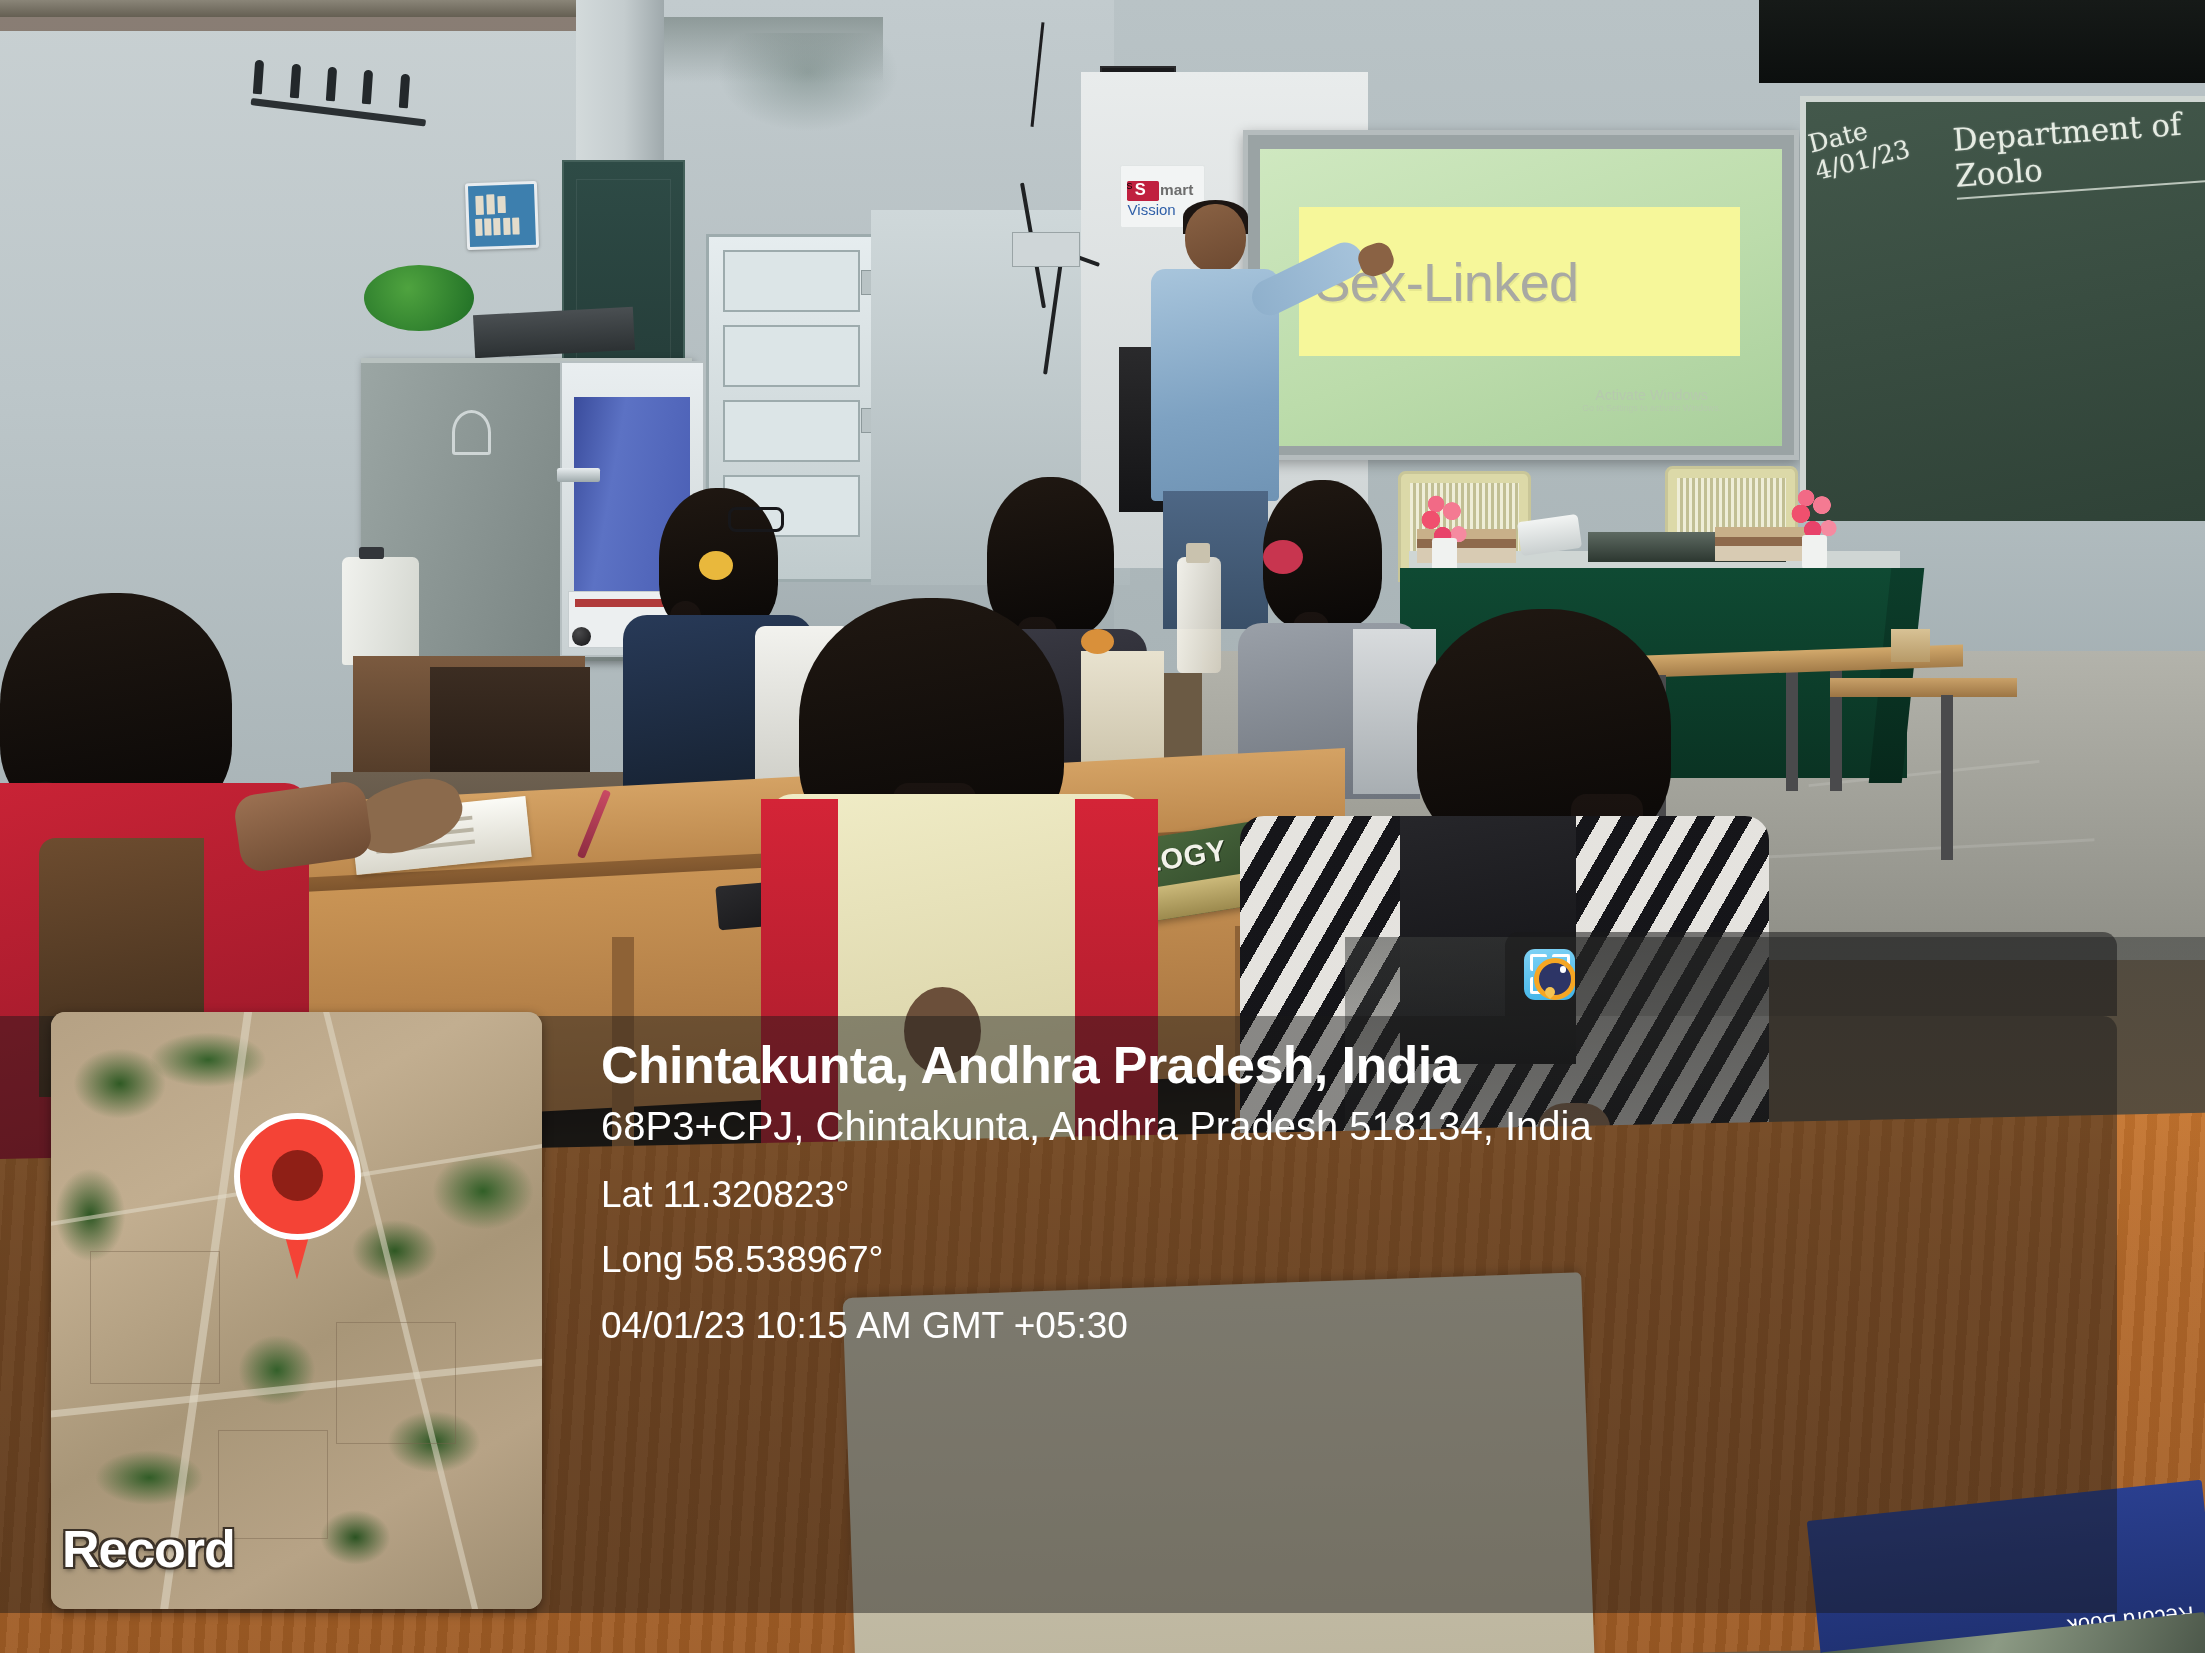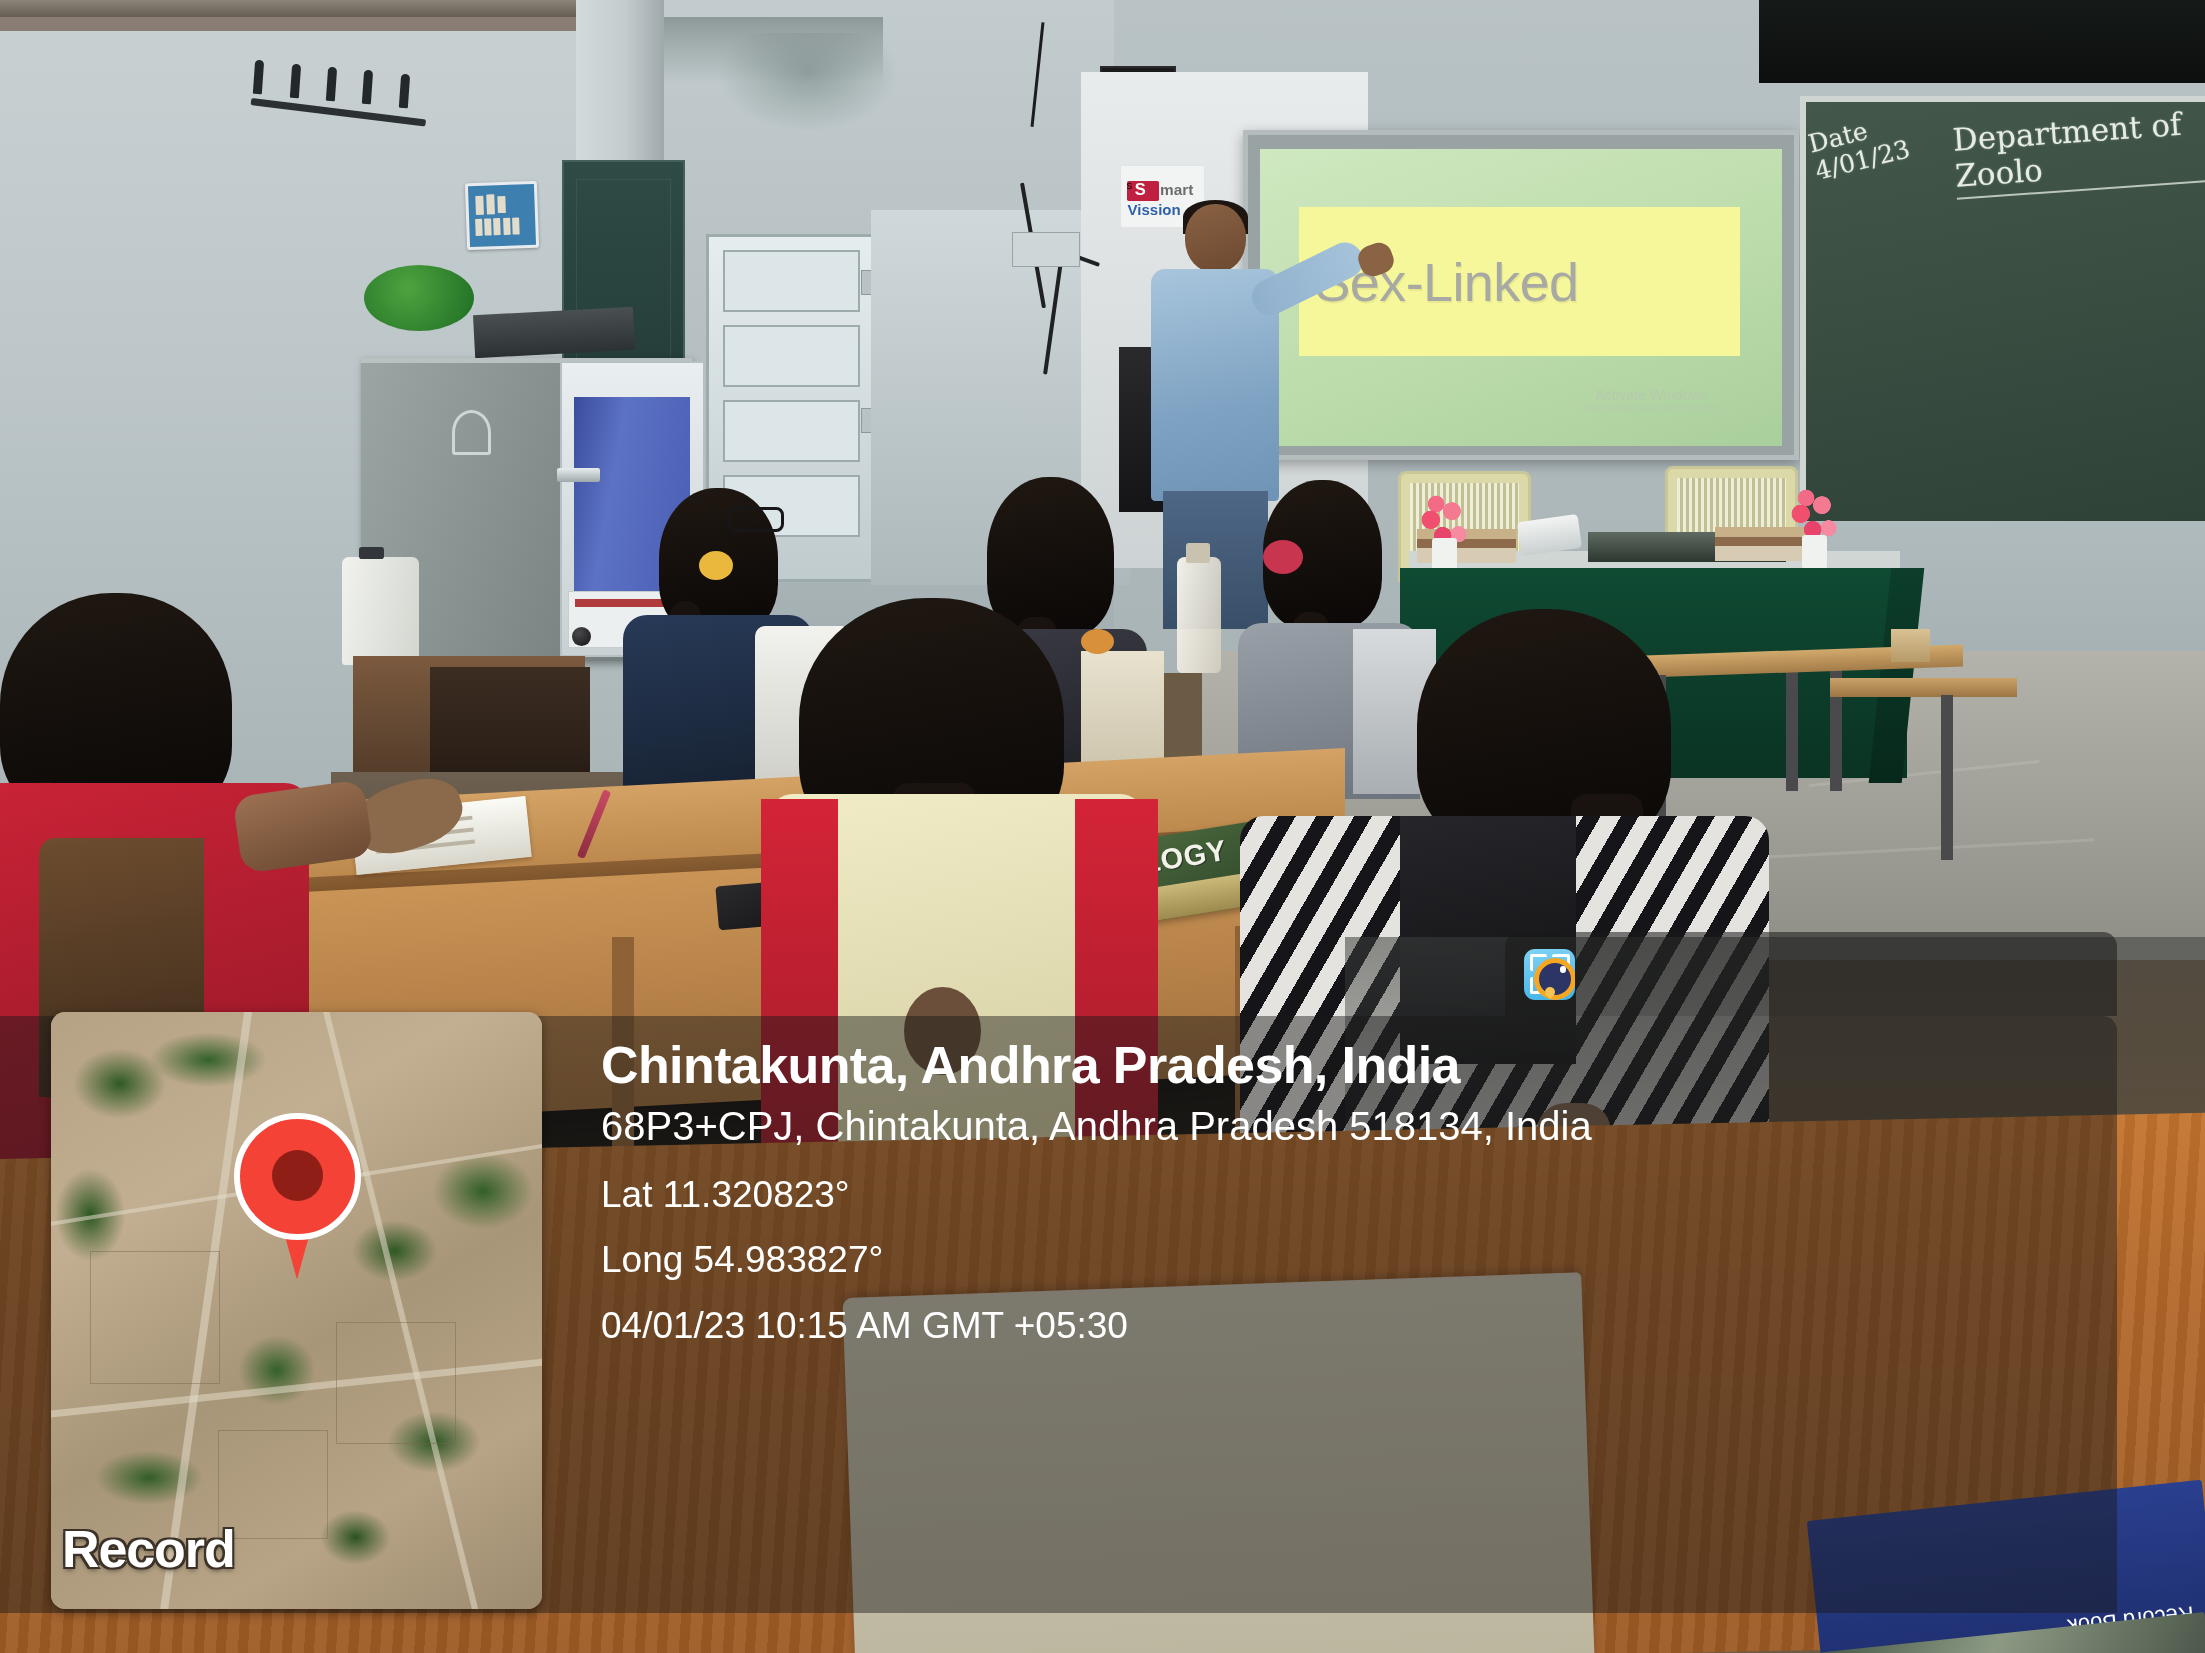--- a/index.html
+++ b/index.html
@@ -108,21 +108,21 @@
 
   
   .board-panel{position:absolute;left:1081px;top:72px;width:287px;height:496px;
     background:linear-gradient(180deg,#e9ecec,#cdd3d4);}
   .smart-logo{position:absolute;left:1120px;top:165px;width:83px;height:61px;
     background:#f2f4f4;border:1.1px solid #e0e4e4;border-radius:2.2px;}
   .smart-logo .s{position:absolute;left:5.5px;top:15.4px;width:32px;height:20px;background:#c0203f;
     border-radius:1.7px;}
   .smart-logo .s::after{content:"S";position:absolute;left:8.3px;top:-1.7px;color:#fff;font-weight:700;font-size:16.5px;}
   .smart-logo .t1{position:absolute;left:39px;top:15.4px;color:#6d6d6d;font-size:15.4px;font-weight:700;}
-  .smart-logo .t2{position:absolute;left:6.6px;top:35px;color:#2f5fa8;font-size:15px;font-weight:700;}
+  .smart-logo .t2{position:absolute;left:6.6px;top:35px;color:#2f5fa8;font-size:15px;font-weight:400;}
   .blackpanel{position:absolute;left:1119px;top:347px;width:88px;height:165px;
     background:linear-gradient(180deg,#2a2a2c,#141416);}
 
   
   .wire{position:absolute;background:#1f2123;border-radius:1.7px;}
 
   
   .screen-frame{position:absolute;left:1243px;top:130px;width:546px;height:320px;
     background:#9aa3a4;border:5.5px solid #b5bcbd;box-shadow:0 4.4px 12px rgba(0,0,0,.3);}
   .screen{position:absolute;left:12px;top:14.3px;right:12px;bottom:8.8px;
@@ -562,21 +562,21 @@
       <div class="pin"></div>
     </div>
   </div>
 
   <div class="gps-panel"></div>
 
   <div class="gps-text">
     <div class="gps-title">Chintakunta, Andhra Pradesh, India</div>
     <div class="gps-addr">68P3+CPJ, Chintakunta, Andhra Pradesh 518134, India</div>
     <div class="gps-row">Lat 11.320823°</div>
-    <div class="gps-row">Long 54.983827°</div>
+    <div class="gps-row">Long 58.538967°</div>
     <div class="gps-row">04/01/23 10:15 AM GMT +05:30</div>
   </div>
 
   <div class="map-thumb">
     <div class="map-sat"></div>
     <div class="map-road r1"></div>
     <div class="map-road r2"></div>
     <div class="map-road r3"></div>
     <div class="map-road r4"></div>
     <div class="map-plot" style="left:8%;top:40%;width:26%;height:22%;"></div>

